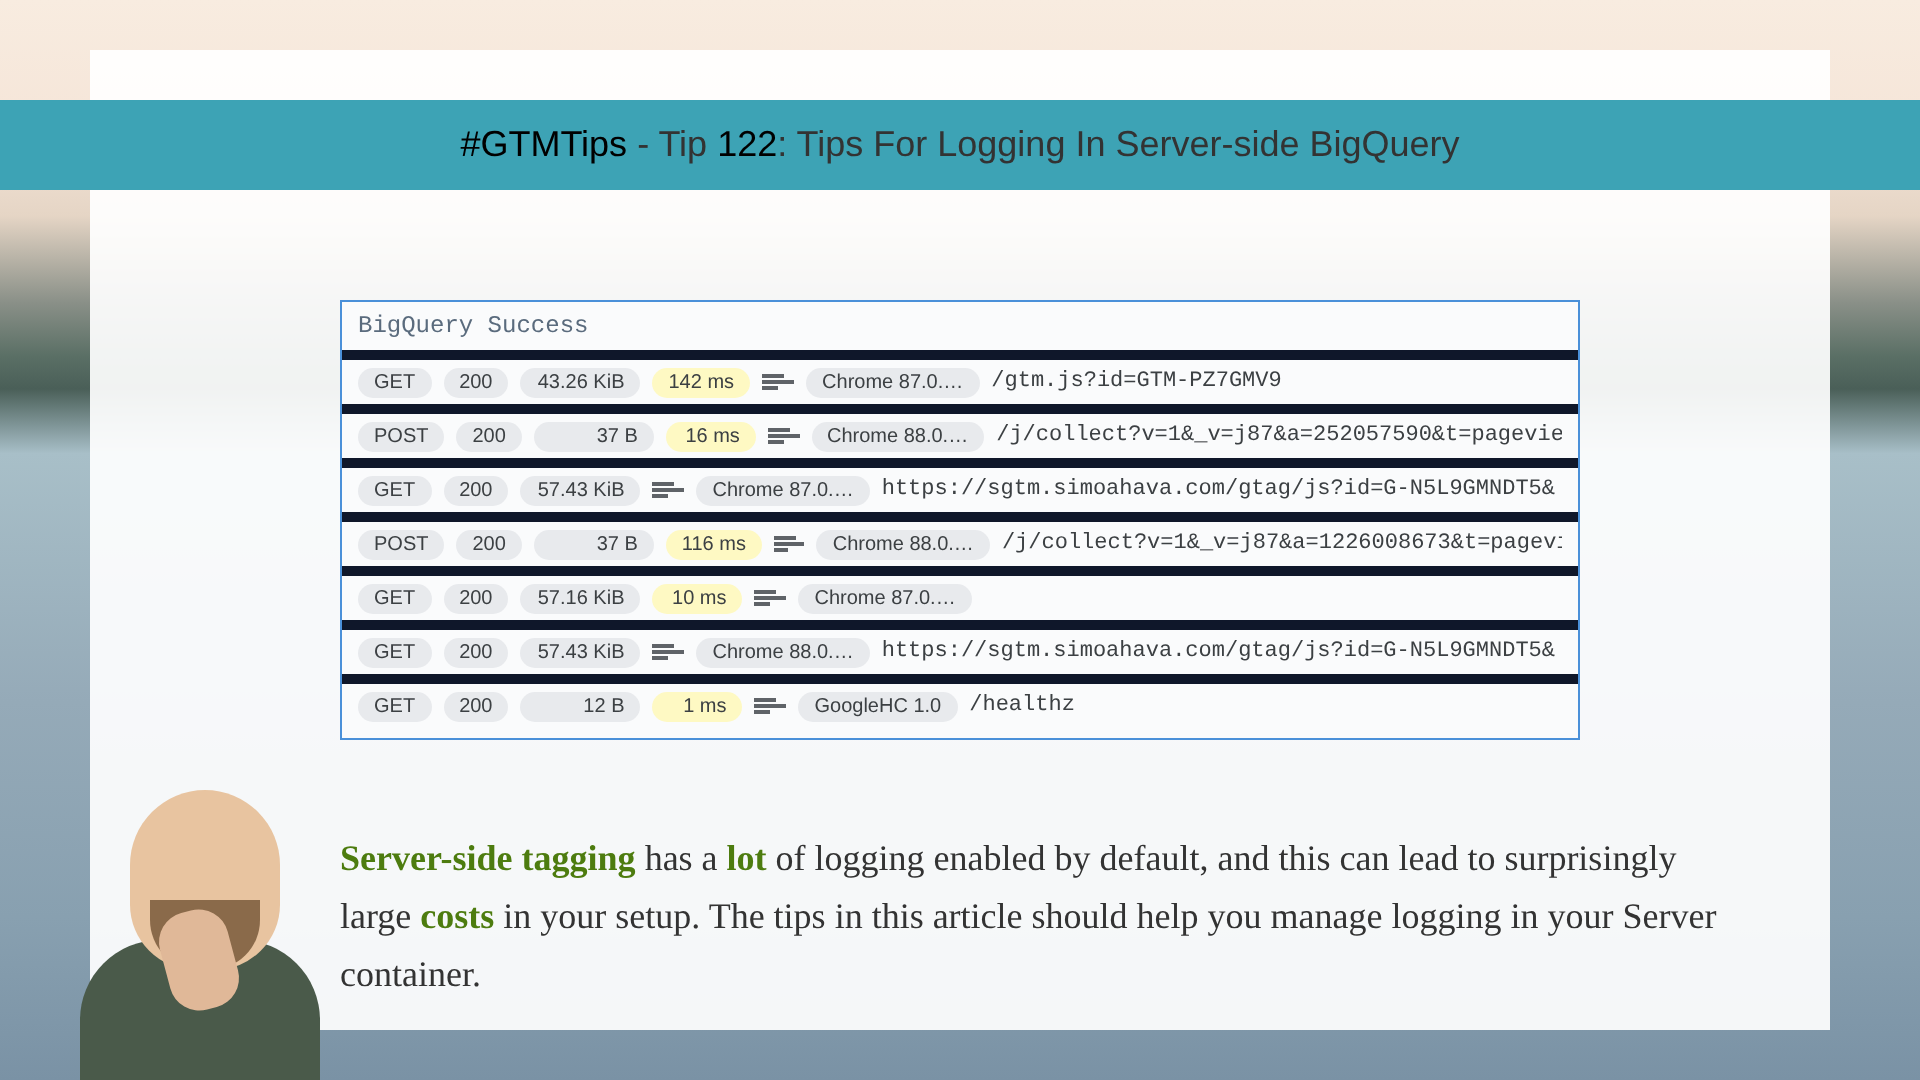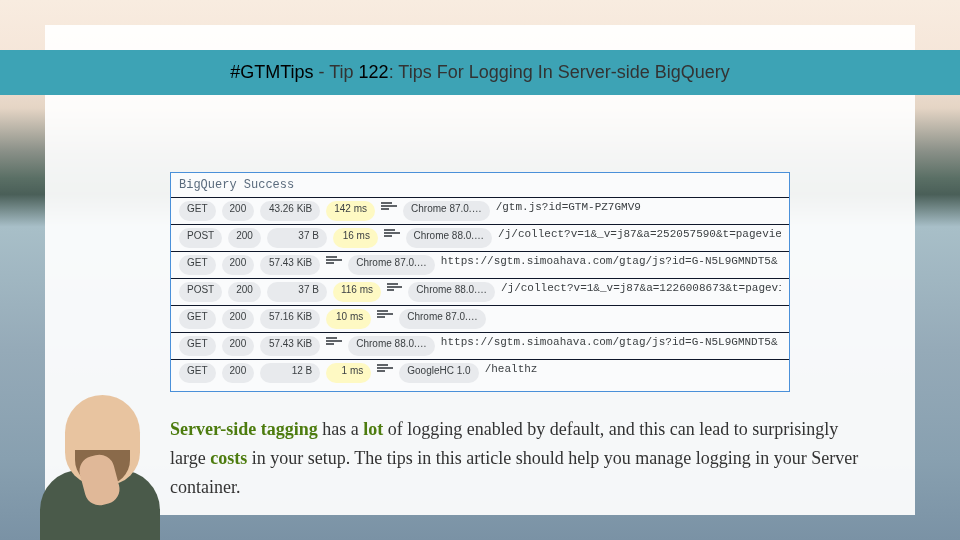--- a/index.html
+++ b/index.html
@@ -42,41 +42,42 @@
     }
     .header-text {
       font-size: 18px;
       color: #333;
       font-family: 'Trebuchet MS', sans-serif;
     }
     .header-text .hashtag { font-weight: normal; color: #000; }
     .header-text .pink { color: #000000; }
     .log-panel {
       position: absolute;
-      top: 172px; left: 170px;
+      top: 150px; left: 170px;
       width: 620px;
       height: 220px;
       background: #fafbfc;
       border: 1px solid #4a90d9;
       z-index: 3;
       font-family: 'Courier New', monospace;
       font-size: 11px;
       overflow: hidden;
     }
     .log-title {
       padding: 5px 8px;
       color: #5a6b7d;
       font-size: 12px;
     }
     .log-row {
       display: flex;
+      align-items: center;
       padding: 3px 8px;
       gap: 6px;
       height: 27px;
-      border-top: 1px solid #0f172a;
+      border-top: 5px solid #0f172a;
     }
     .pill {
       background: #e8eaed;
       border-radius: 10px;
       padding: 2px 8px;
       font-size: 10px;
       color: #3c4043;
       font-family: Arial, sans-serif;
       white-space: nowrap;
     }

